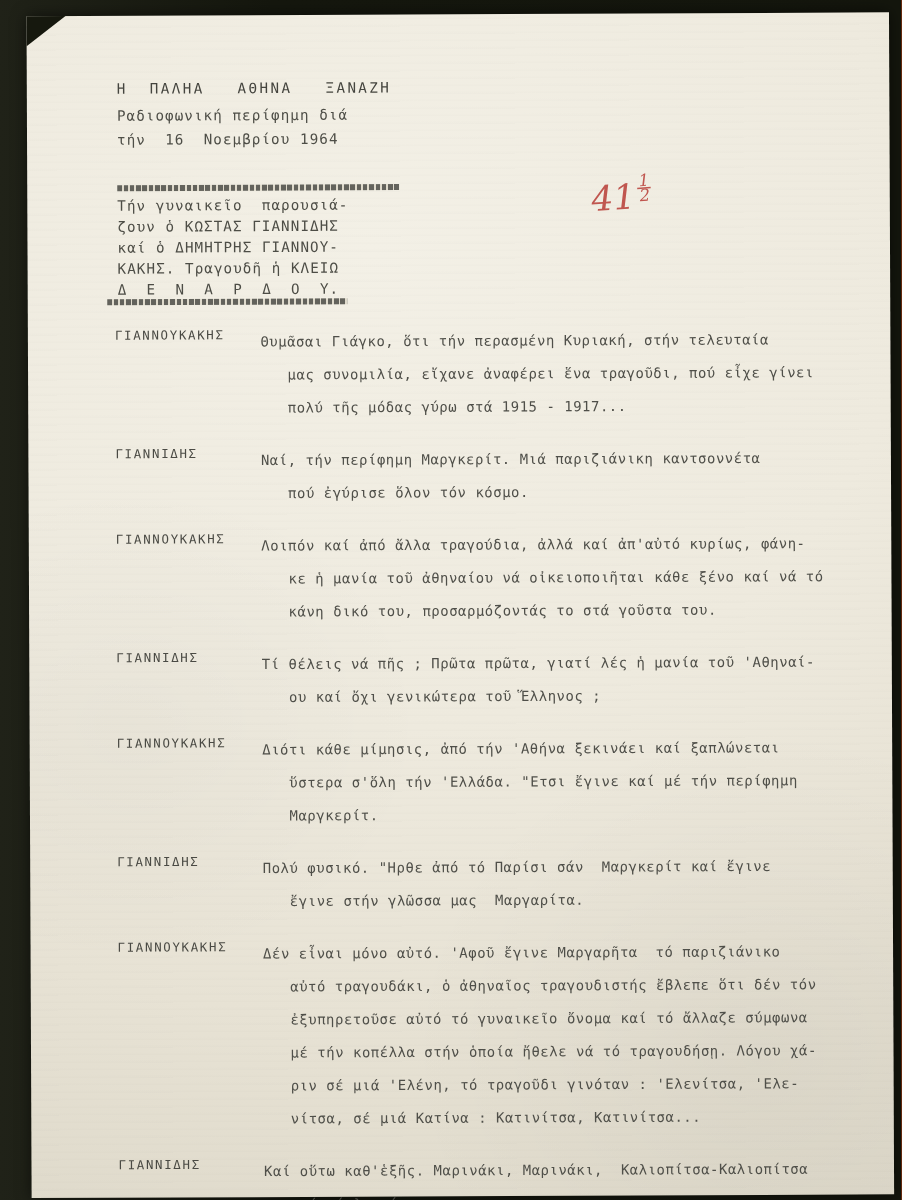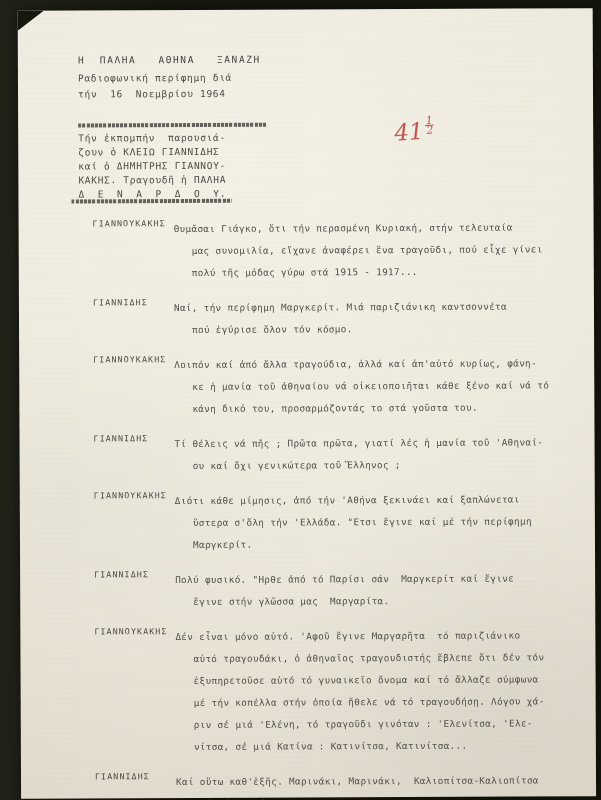--- a/index.html
+++ b/index.html
@@ -168,21 +168,21 @@
     left: 0;
     top: 208px;
     width: 575px;
   }
   .speech {
     position: relative;
     margin-bottom: 13px;
   }
   .speaker {
     position: absolute;
-    left: 74px;
+    left: 58px;
     top: 0;
     font-size: 8.3px;
     letter-spacing: 1.1px;
     color: #4a4a44;
     white-space: nowrap;
   }
   .lines {
     margin-left: 155px;
     padding-right: 8px;
   }
@@ -210,21 +210,21 @@
 
     <div id="doc-body">
 
       <div id="masthead">
         <div id="masthead-title" class="tw">Η  ΠΑΛΗΑ   ΑΘΗΝΑ   ΞΑΝΑΖΗ</div>
         <div id="masthead-subtitle" class="tw"><span>Ραδιοφωνική περίφημη διά</span><br><span>τήν  16  Νοεμβρίου 1964</span></div>
       </div>
 
       <div id="rule-1" class="rule"></div>
 
-      <div id="credits-block" class="tw"><span>Τήν ἐκπομπήν  παρουσιά-</span><br><span>ζουν ὁ ΚΛΕΙΩ ΓΙΑΝΝΙΔΗΣ</span><br><span>καί ὁ ΔΗΜΗΤΡΗΣ ΓΙΑΝΝΟΥ-</span><br><span>ΚΑΚΗΣ. Τραγουδῆ ἡ ΠΑΛΗΑ</span><br><span>Δ  Ε  Ν  Α  Ρ  Δ  Ο  Υ.</span></div>
+      <div id="credits-block" class="tw"><span>Τήν γυναικεῖο  παρουσιά-</span><br><span>ζουν ὁ ΚΩΣΤΑΣ ΓΙΑΝΝΙΔΗΣ</span><br><span>καί ὁ ΔΗΜΗΤΡΗΣ ΓΙΑΝΝΟΥ-</span><br><span>ΚΑΚΗΣ. Τραγουδῆ ἡ ΚΛΕΙΩ</span><br><span>Δ  Ε  Ν  Α  Ρ  Δ  Ο  Υ.</span></div>
 
       <div id="archive-mark"><span>41</span><span class="frac"><span class="num">1</span><span class="bar"></span><span class="den">2</span></span></div>
 
       <div id="rule-2" class="rule"></div>
 
       <div id="dialogue">
           <div class="speech">
             <div class="speaker tw">ΓΙΑΝΝΟΥΚΑΚΗΣ</div>
             <div class="lines">
               <div class="line tw">Θυμᾶσαι Γιάγκο, ὅτι τήν περασμένη Κυριακή, στήν τελευταία</div>

